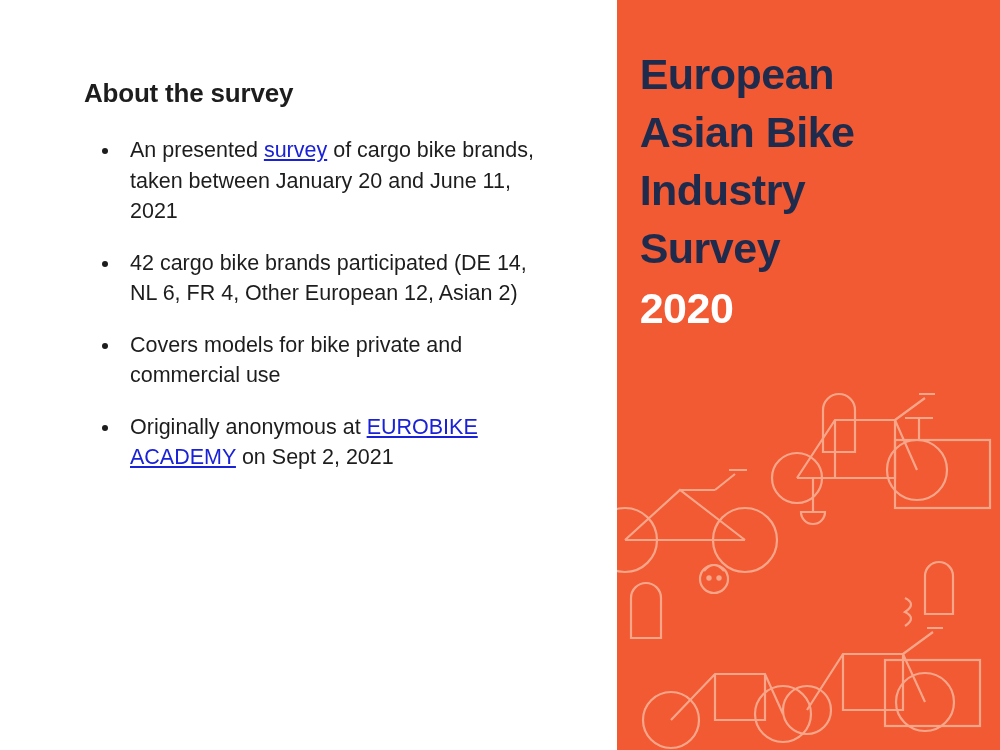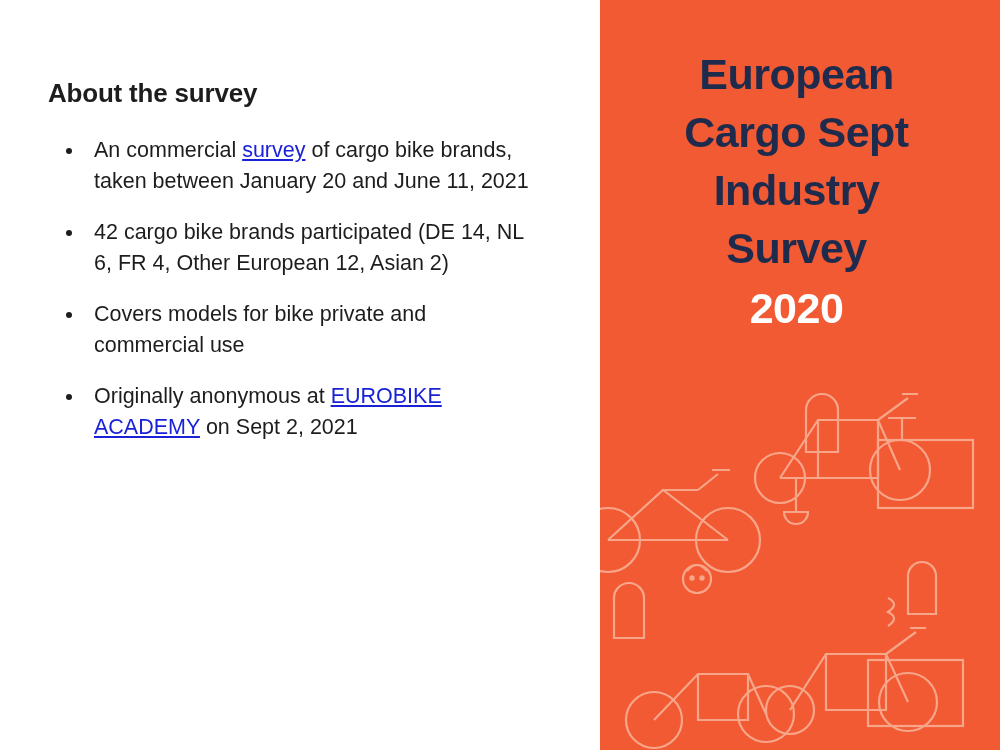--- a/index.html
+++ b/index.html
@@ -22,20 +22,21 @@
     overflow: hidden;
   }
   
   .left-panel {
     position: relative;
     width: 578px;
     height: 750px;
     background: #ffffff;
     box-sizing: border-box;
     padding: 78px 40px 0 48px;
+    margin-left: 36px;
   }
   .slide-heading {
     font-size: 26px;
     font-weight: bold;
     color: #1d1d1d;
     letter-spacing: -0.2px;
     margin: 0 0 26px 0;
   }
   ul.bullets {
     list-style: none;
@@ -69,21 +70,20 @@
     position: relative;
     width: 422px;
     height: 750px;
     background: #f15a33;
     overflow: hidden;
   }
   .title-block {
     position: relative;
     z-index: 3;
     padding: 45px 30px 0 45px;
-    text-align: center;
   }
   .title-line {
     font-size: 43px;
     line-height: 58px;
     font-weight: bold;
     color: #1f2b4d;
     letter-spacing: -0.5px;
   }
   .title-year {
     font-size: 43px;
@@ -111,39 +111,39 @@
 </style>
 </head>
 <body>
 
 <div class="slide">
 
   <div class="left-panel">
     <h1 class="slide-heading">About the survey</h1>
     <ul class="bullets">
       <li>
-        <span>An commercial </span><a class="inline-link" href="#">survey</a><span> of cargo bike brands, taken between January 20 and June 11, 2021</span>
+        <span>An presented </span><a class="inline-link" href="#">survey</a><span> of cargo bike brands, taken between January 20 and June 11, 2021</span>
       </li>
       <li>
         <span>42 cargo bike brands participated (DE 14, NL 6, FR 4, Other European 12, Asian 2)</span>
       </li>
       <li>
         <span>Covers models for bike private and commercial use</span>
       </li>
       <li>
         <span>Originally anonymous at </span><a class="inline-link" href="#">EUROBIKE ACADEMY</a><span> on Sept 2, 2021</span>
       </li>
     </ul>
   </div>
 
   <div class="right-panel">
 
     <div class="title-block">
       <div class="title-line">European</div>
-      <div class="title-line">Cargo Sept</div>
+      <div class="title-line">Asian Bike</div>
       <div class="title-line">Industry</div>
       <div class="title-line">Survey</div>
       <div class="title-year">2020</div>
     </div>
 
     <svg class="pattern" viewBox="0 0 422 750">
       <g fill="none" stroke="#f9b49b" stroke-width="2.2" opacity="0.85">
 
         <g transform="translate(180,390)">
           <circle cx="22" cy="88" r="25"></circle>

